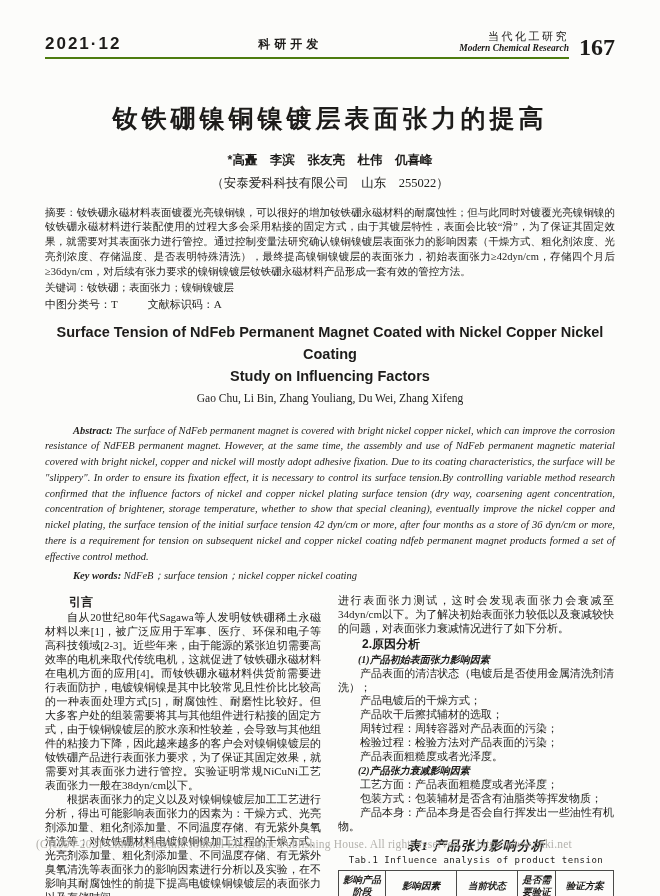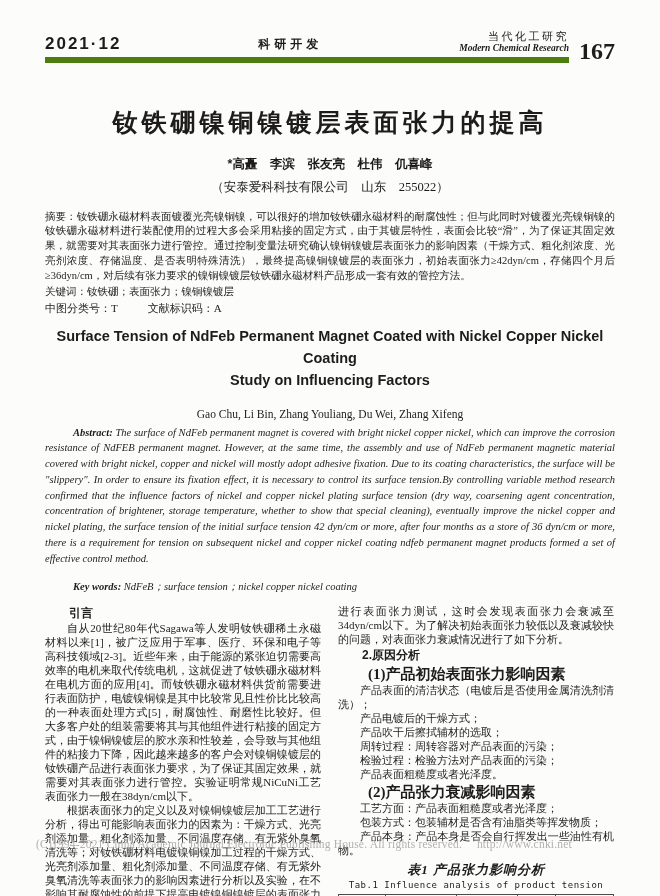--- a/index.html
+++ b/index.html
@@ -7,21 +7,21 @@
   .page {
     width:660px; height:896px; margin:0 auto; position:relative;
     background:#fcfcfa; color:#1d1c1a; overflow:hidden;
     padding:30px 45px 0 45px;
     font-family:"Liberation Serif", serif;
   }
   
   .header { display:flex; align-items:flex-end; }
   .header-rule-area {
     flex:1; display:flex; justify-content:space-between; align-items:flex-end;
-    border-bottom:6px solid #4d7c0f; padding-bottom:3px;
+    border-bottom:2px solid #4d7c0f; padding-bottom:3px;
   }
   .issue { font-family:"Liberation Sans", sans-serif; font-size:17px; font-weight:bold; letter-spacing:2px; }
   .section-label { font-size:12px; font-weight:bold; letter-spacing:4px; padding-bottom:1px;text-align:center; }
   .journal { text-align:right; line-height:1.15; }
   .journal-cn { font-size:11px; font-weight:normal; letter-spacing:2.5px; }
   .journal-en { font-size:9.5px; font-style:italic; font-weight:bold; }
   .page-num { font-size:24px; font-weight:bold; padding-left:10px; line-height:1; }
   
   .title-cn {
     margin-top:43px; text-align:center; font-family:"Liberation Sans", sans-serif;
@@ -33,34 +33,34 @@
   .abstract-cn { margin-top:13px; font-size:10.5px; line-height:1.42; text-align:justify; }
   .abstract-cn b, .kw-cn b, .clc b { font-family:"Liberation Sans", sans-serif; font-weight:normal; }
   .kw-cn { font-size:10.5px; line-height:1.5; }
   .clc { font-size:11px; line-height:1.5; }
   .clc .gap { display:inline-block; width:30px; }
   
   .en-title {
     margin-top:10px; text-align:center; font-family:"Liberation Sans", sans-serif;
     font-weight:bold; font-size:14.5px; line-height:1.5;
   }
-  .en-authors { margin-top:16px; text-align:center; font-size:11.5px; }
+  .en-authors { margin-top:4px; text-align:center; font-size:11.5px; }
   .en-affiliation { margin-top:3px; text-align:center; font-size:11.5px; }
-  .en-abstract { margin-top:5px; font-size:10.5px; font-style:italic; line-height:1.5; text-align:justify; }
+  .en-abstract { margin-top:19px; font-size:10.5px; font-style:italic; line-height:1.5; text-align:justify; }
   .en-abstract b, .en-keywords b { font-weight:bold; font-style:italic; }
   .en-abstract .indent { display:inline-block; width:28px; }
-  .en-keywords { margin-top:14px; font-size:10.5px; font-style:italic; }
+  .en-keywords { margin-top:5px; font-size:10.5px; font-style:italic; }
   .en-keywords .indent { display:inline-block; width:28px; }
   
   .body-cols { margin-top:11px; display:flex; gap:17px; }
   .col { width:276px; font-size:11px; line-height:1.27; text-align:justify; }
   .col p { text-indent:2em; }
   .col p.cont { text-indent:0; }
   .body-heading { font-family:"Liberation Sans", sans-serif; font-weight:bold; font-size:12px; line-height:1.4; text-indent:0; }
-  .body-sub { font-weight:bold; font-size:15px; line-height:1.35; text-indent:1.5em; }
+  .body-sub { font-weight:bold; font-style:italic; font-size:10px; line-height:1.35; text-indent:1.5em; }
   
   .tbl-caption-cn { margin-top:4px; text-align:center; font-size:13px; font-weight:bold; font-style:italic; letter-spacing:1px; }
   .tbl-caption-en { text-align:center; font-family:"DejaVu Sans Mono", monospace; font-size:9px; letter-spacing:0.5px; margin-top:1px; }
   table.influence { width:100%; border-collapse:collapse; margin-top:3px; font-size:9.5px; }
   table.influence th, table.influence td {
     border:1px solid #4a4a48; text-align:center; vertical-align:middle;
     padding:3px 2px; line-height:1.3; font-weight:normal; font-style:italic;
   }
   table.influence th { font-weight:bold; }
   .col-c1{width:17%;} .col-c2{width:26%;} .col-c3{width:22%;} .col-c4{width:14%;} .col-c5{width:21%;}

